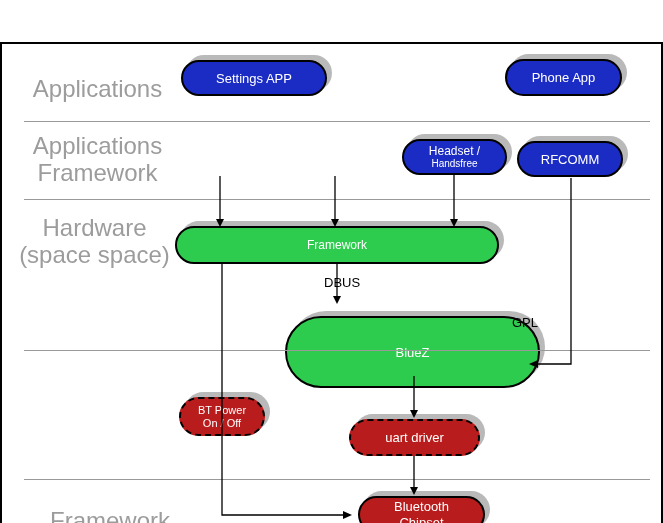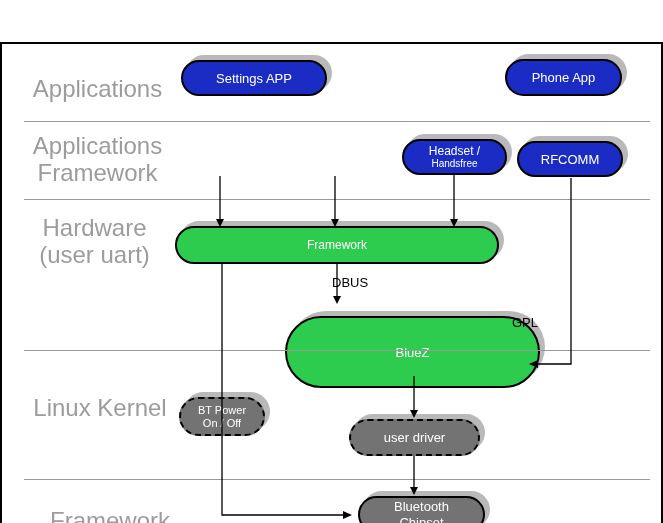--- a/index.html
+++ b/index.html
@@ -39,21 +39,21 @@
     align-items:center;
     justify-content:center;
     font-size:13px;
     line-height:15px;
     text-align:center;
     z-index:3;
     box-shadow:5px -5px 0 0 #b9b9b9;
   }
   .blue  { background:#1b2cc4; }
   .green { background:#2ecc4e; }
-  .red   { background:#737373; }
+  .red   { background:#b91c1c; }
   .dashed { border-style:dashed; border-width:2px; }
   .small-line { font-size:11px; line-height:13px; }
   .annot {
     position:absolute;
     color:#000;
     font-size:13px;
     z-index:6;
     white-space:nowrap;
   }
   svg.connectors {
@@ -70,24 +70,23 @@
 
   <div class="layer-label" style="left:18px; top:31px; width:155px;">Applications</div>
 
   <div class="layer-label" style="left:18px; top:88px; width:155px;">
     <div>Applications</div>
     <div>Framework</div>
   </div>
 
   <div class="layer-label" style="left:10px; top:170px; width:165px;">
     <div>Hardware</div>
-    <div>(user uart)</div>
+    <div>(space space)</div>
   </div>
 
-  <div class="layer-label" style="left:18px; top:350px; width:160px;">Linux Kernel</div>
 
   <div class="layer-label" style="left:28px; top:463px; width:160px;">Framework</div>
 
   <div class="divider" style="top:77px;"></div>
   <div class="divider" style="top:155px;"></div>
   <div class="divider" style="top:306px;"></div>
   <div class="divider" style="top:435px;"></div>
 
   <div class="pill blue" style="left:179px; top:16px; width:146px; height:36px;text-align:center;">
     <span>Settings APP</span>
@@ -116,29 +115,29 @@
     <span>BlueZ</span>
   </div>
   <div class="annot" style="left:510px; top:271px;">GPL</div>
 
   <div class="pill red dashed" style="left:177px; top:353px; width:86px; height:39px;">
     <span class="small-line">BT Power</span>
     <span class="small-line">On / Off</span>
   </div>
 
   <div class="pill red dashed" style="left:347px; top:375px; width:131px; height:37px;">
-    <span>user driver</span>
+    <span>uart driver</span>
   </div>
 
   <div class="pill red" style="left:356px; top:452px; width:127px; height:37px;text-align:right;">
     <span style="line-height:16px;">Bluetooth</span>
     <span style="line-height:16px;">Chipset</span>
   </div>
 
-  <div class="annot" style="left:330px; top:231px;">DBUS</div>
+  <div class="annot" style="left:322px; top:231px;">DBUS</div>
 
   <svg class="connectors" viewBox="0 0 663 523">
     <g stroke="#000" stroke-width="1.3" fill="none">
 
       <line x1="218" y1="132" x2="218" y2="177"></line>
 
       <line x1="333" y1="132" x2="333" y2="177"></line>
 
       <line x1="452" y1="131" x2="452" y2="177"></line>
 

